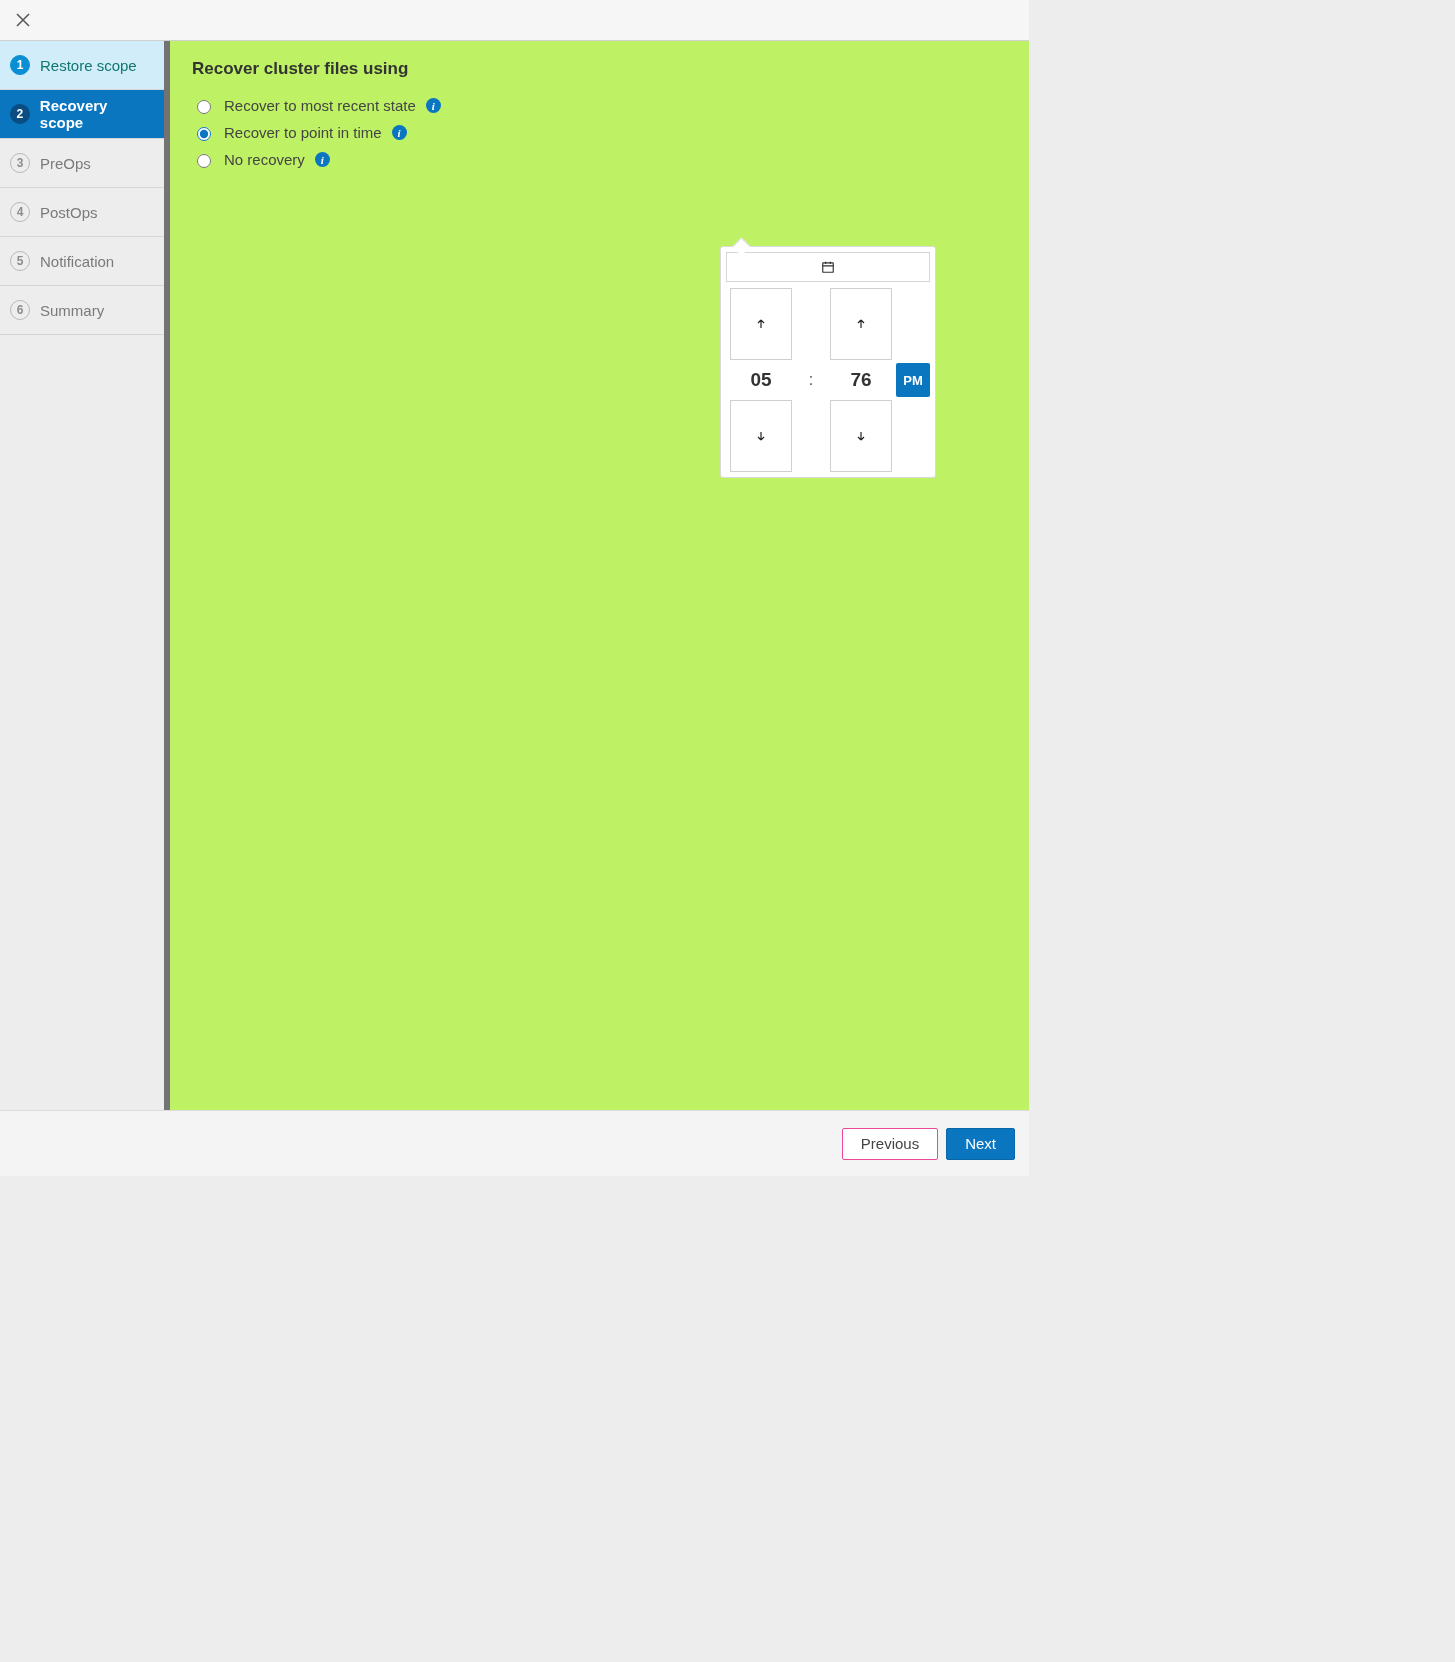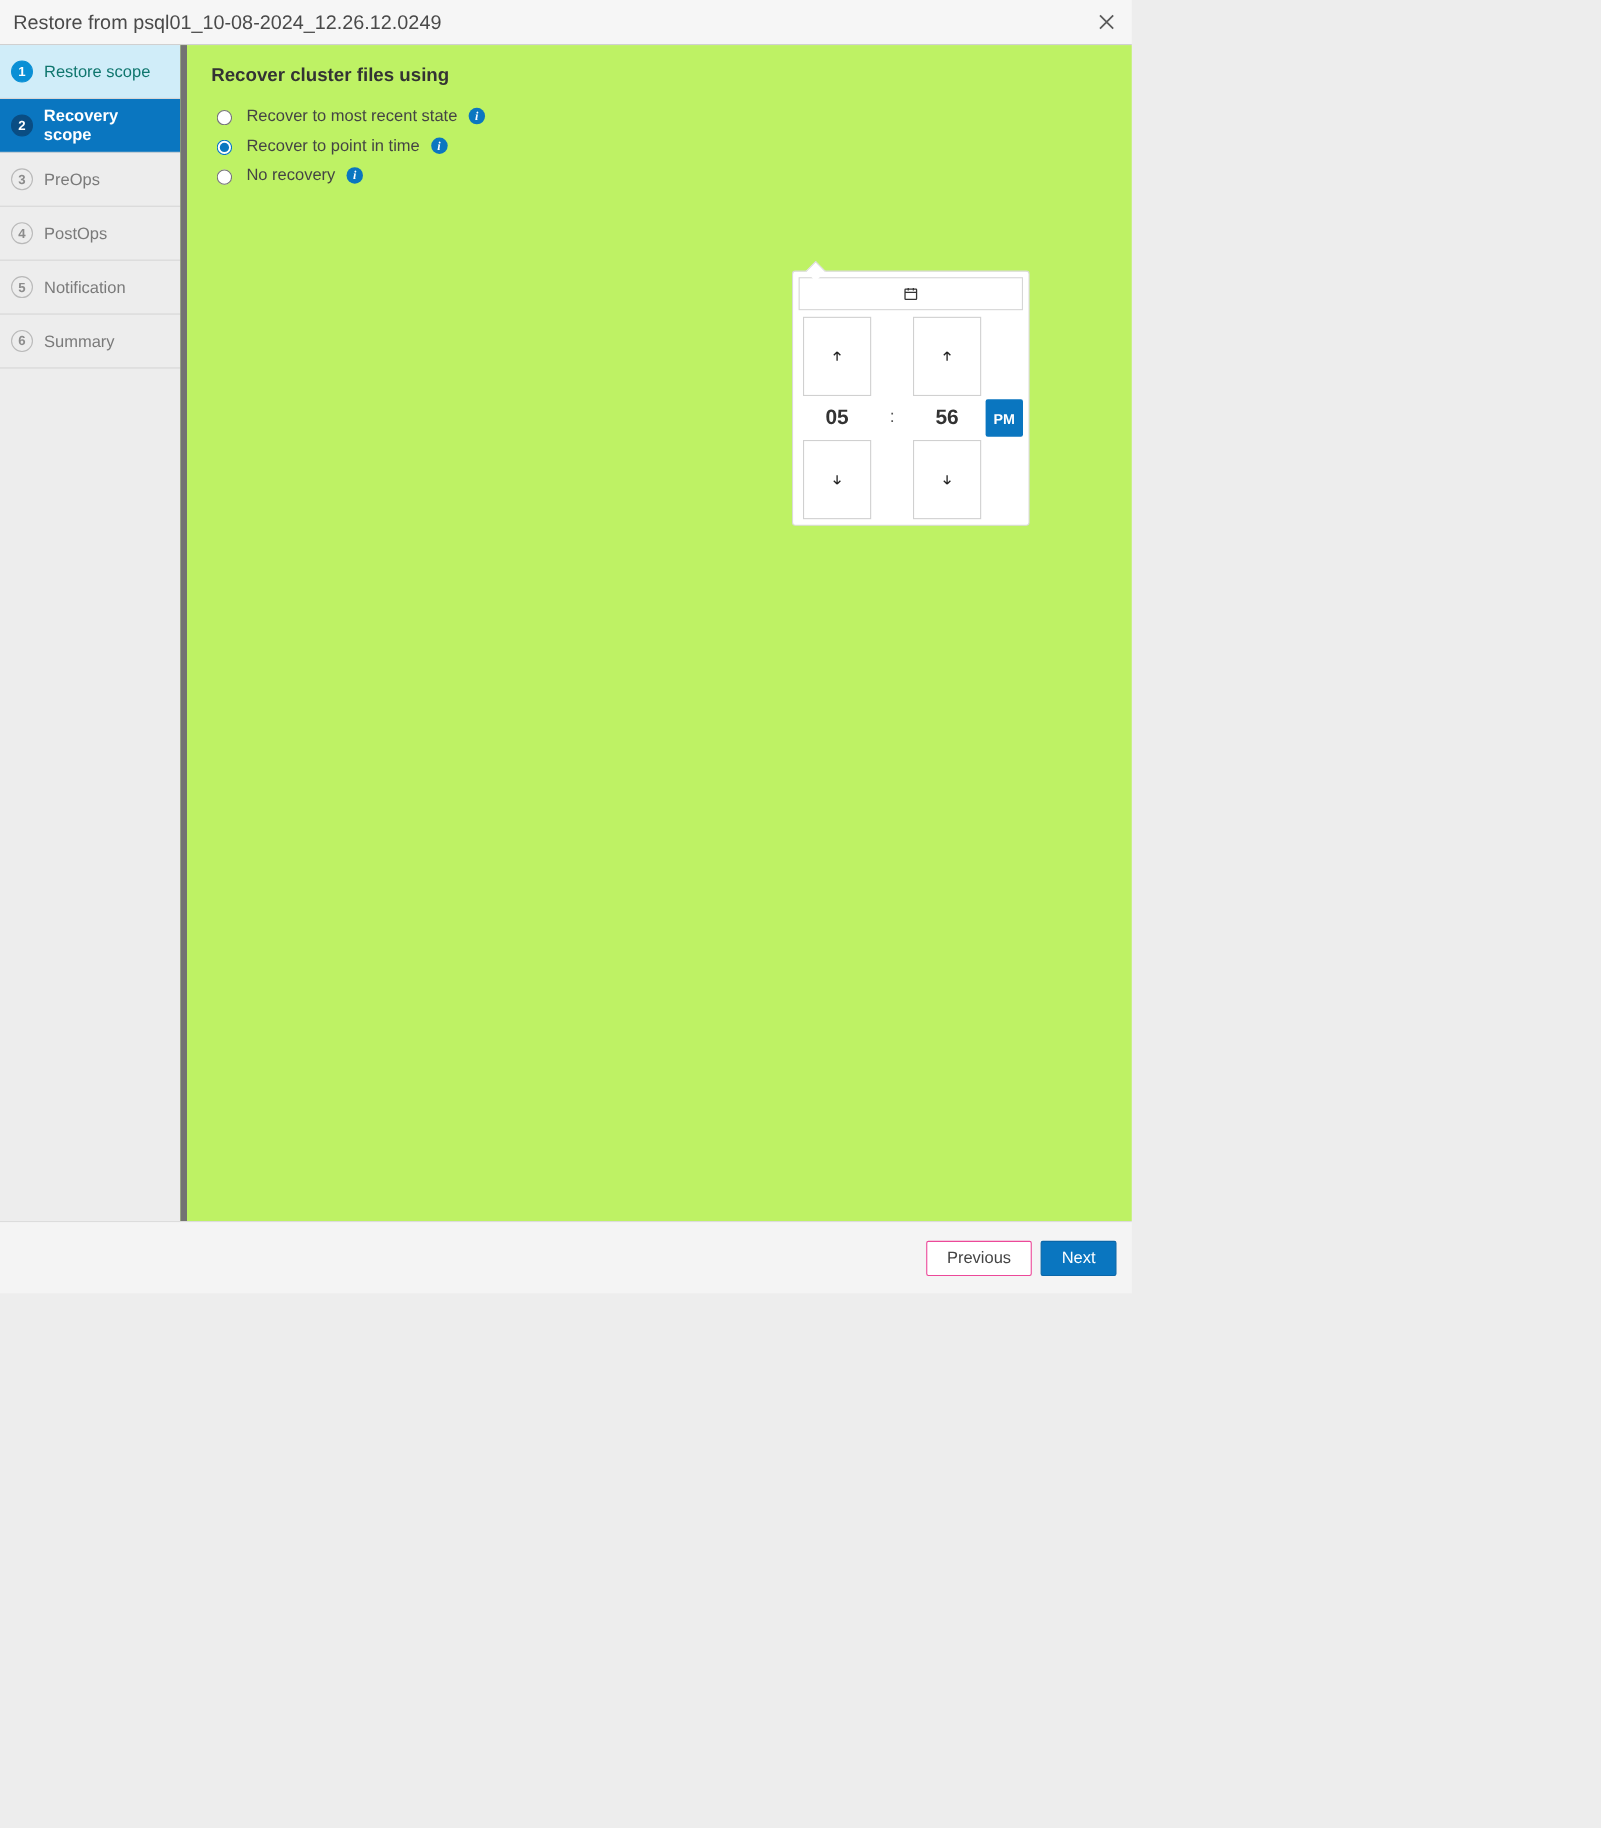--- a/index.html
+++ b/index.html
@@ -116,21 +116,20 @@
   }
   .btn-prev { background:#fff; border:1px solid #ec4899; color:#444;}
   .btn-next { background:#0a76c0; border:1px solid #0a66a8; color:#fff;}
 
   svg { display:block; }
 </style>
 </head>
 <body>
 
 <div class="header">
-  <div class="header-title">Restore from psql01_10-08-2024_12.26.12.0249</div>
   <div class="close-btn">
     <svg width="14" height="14" viewBox="0 0 14 14">
         <path d="M1 1 L13 13 M13 1 L1 13" stroke="currentColor" stroke-width="1.6" fill="none"></path>
       </svg>
   </div>
 </div>
 
 <div class="middle">
 
   <div class="sidebar">
@@ -198,21 +197,21 @@
         <div style="grid-column:2;grid-row:1"></div>
         <div class="spin-btn" style="grid-column:3;grid-row:1">
           <svg width="12" height="12" viewBox="0 0 24 24">
               <path d="M12 4l0 16 M12 4l-6 6 M12 4l6 6" stroke="currentColor" stroke-width="2.4" fill="none"></path>
             </svg>
         </div>
         <div style="grid-column:4;grid-row:1"></div>
 
         <div class="time-val" style="grid-column:1;grid-row:2">05</div>
         <div class="colon" style="grid-column:2;grid-row:2">:</div>
-        <div class="time-val" style="grid-column:3;grid-row:2">56</div>
+        <div class="time-val" style="grid-column:3;grid-row:2">76</div>
         <div class="ampm" style="grid-column:4;grid-row:2">PM</div>
 
         <div class="spin-btn" style="grid-column:1;grid-row:3">
           <svg width="12" height="12" viewBox="0 0 24 24">
               <path d="M12 20l0 -16 M12 20l-6 -6 M12 20l6 -6" stroke="currentColor" stroke-width="2.4" fill="none"></path>
             </svg>
         </div>
         <div style="grid-column:2;grid-row:3"></div>
         <div class="spin-btn" style="grid-column:3;grid-row:3">
           <svg width="12" height="12" viewBox="0 0 24 24">

